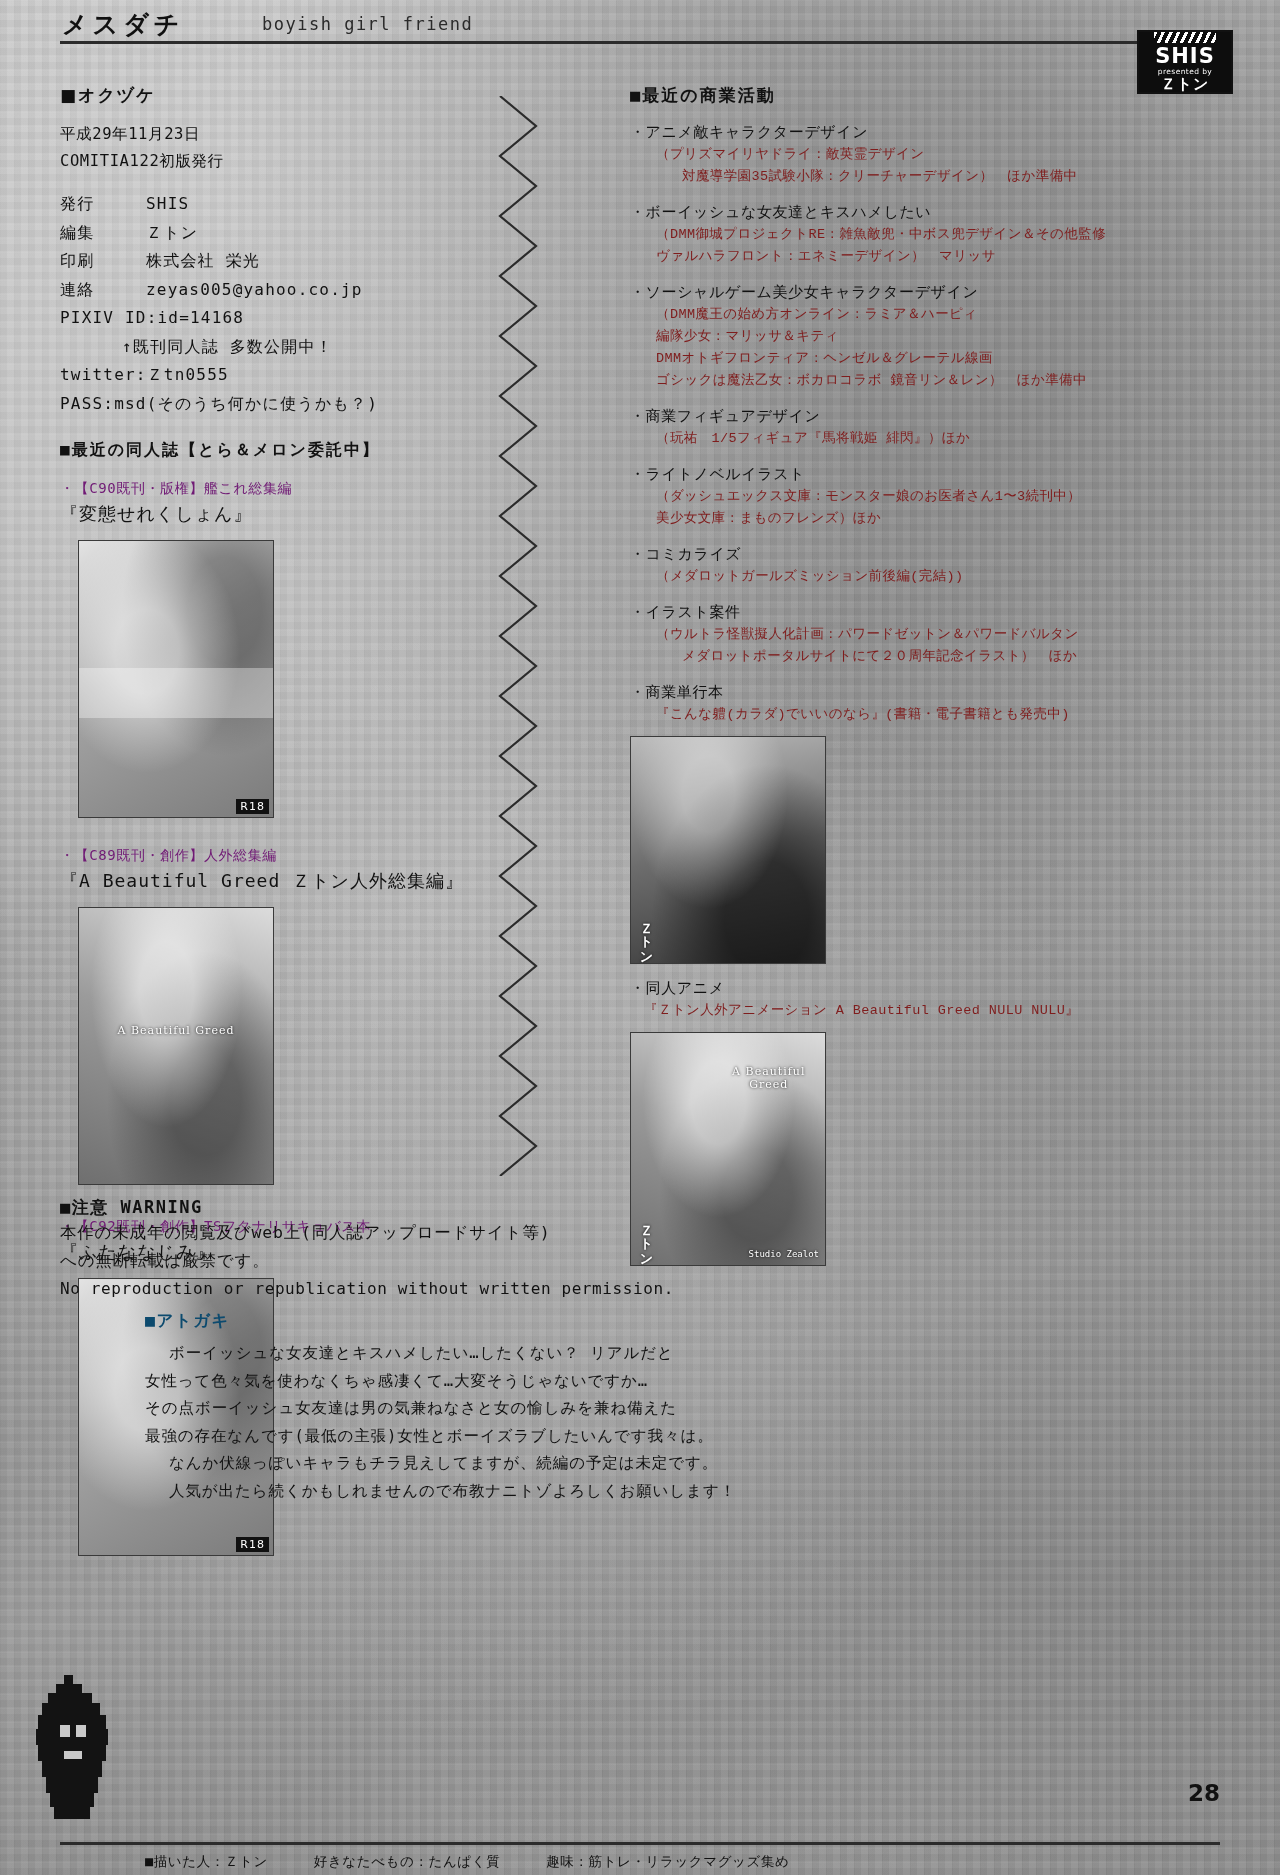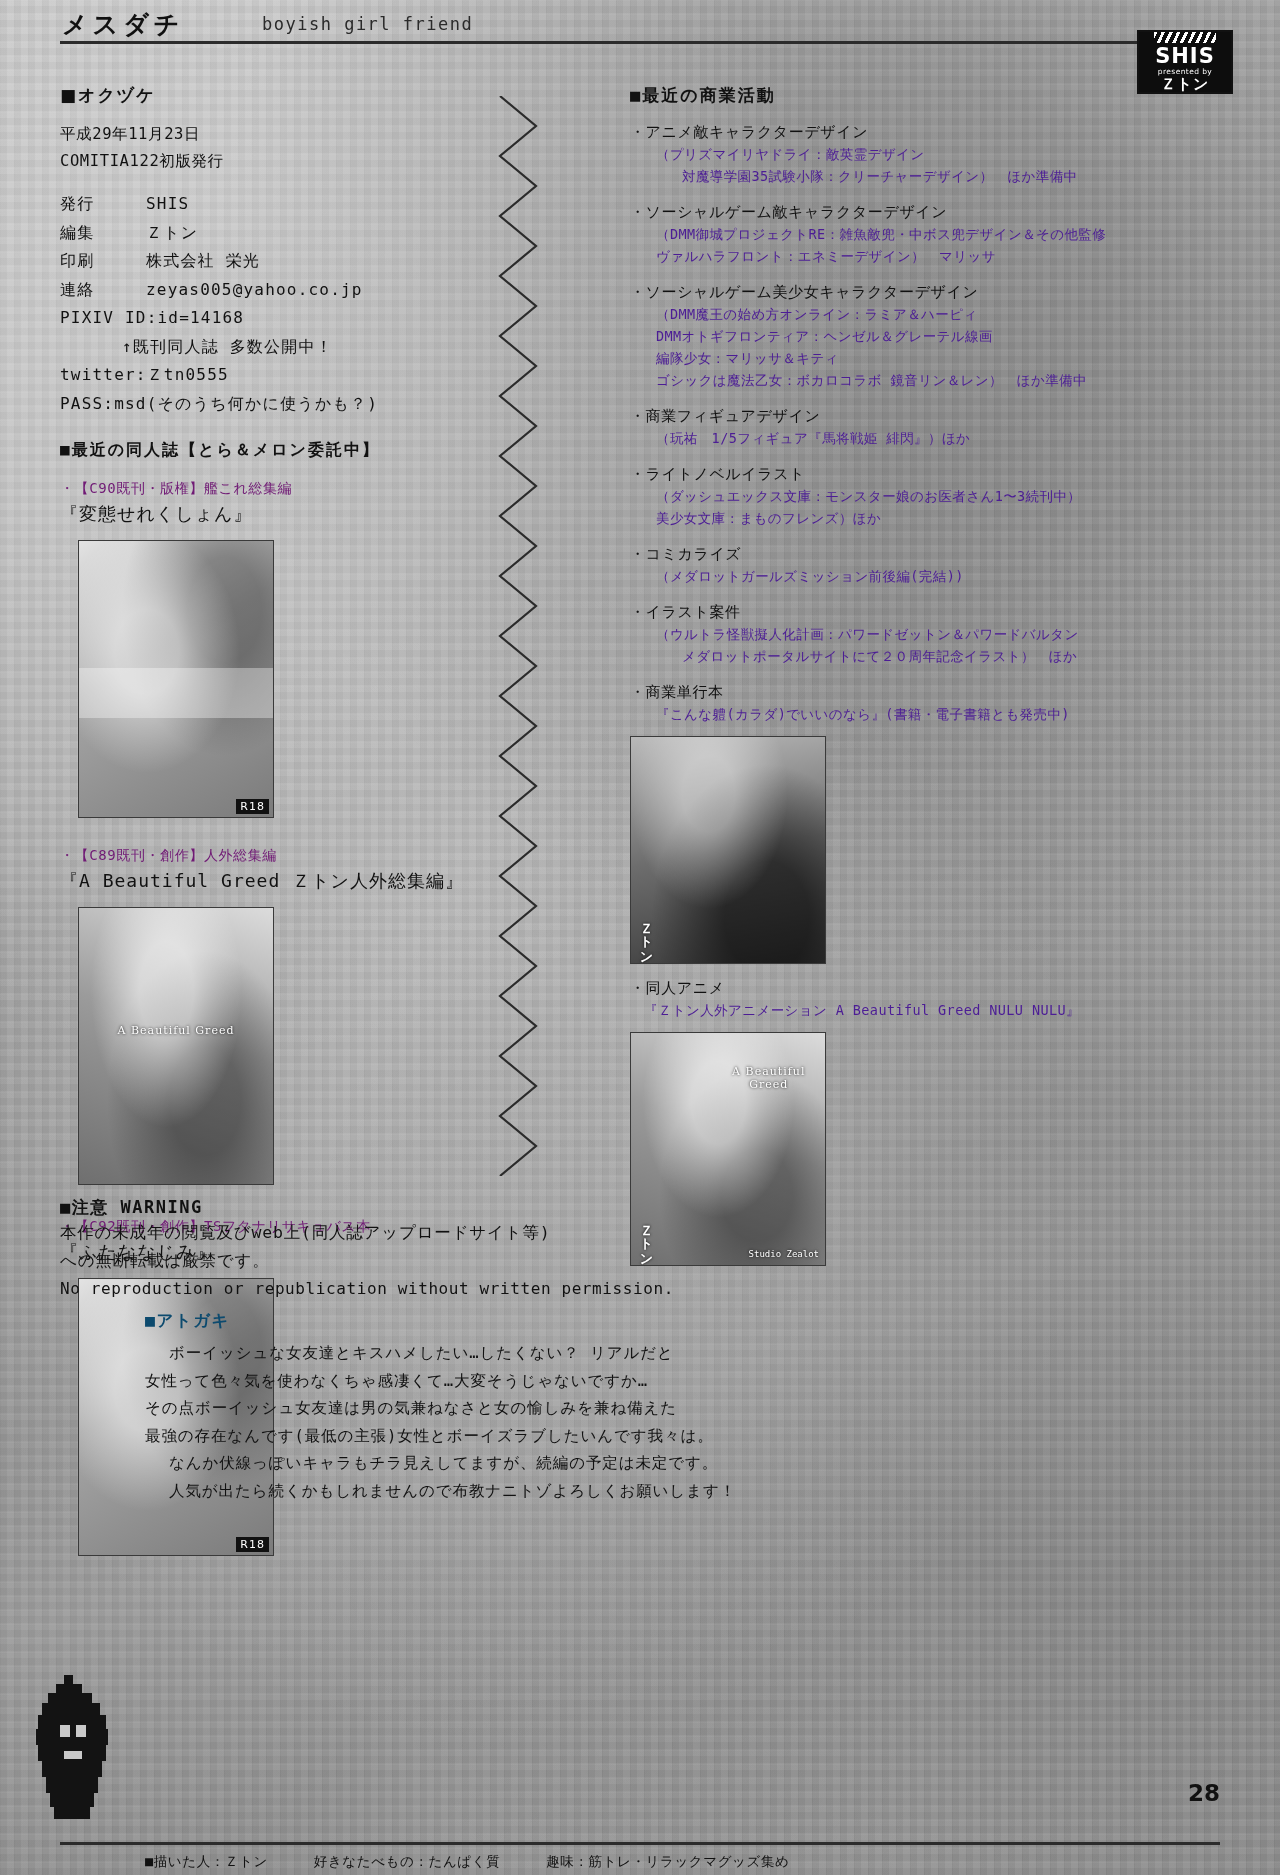--- a/index.html
+++ b/index.html
@@ -147,21 +147,21 @@
   }
 
   
   .zigzag {
     position:absolute; left:498px; top:96px; width:40px; height:1080px;
   }
 
   
   .biz-item { margin-bottom:13px; }
   .biz-t { font-size:15px; letter-spacing:0.6px; color:#111; line-height:1.55; }
-  .biz-s { font-size:13.5px; letter-spacing:0.4px; color:#4c1d95; line-height:1.62; }
+  .biz-s { font-size:13.5px; letter-spacing:0.4px; color:#7f1d1d; line-height:1.62;font-family:Liberation Mono, monospace; }
   .biz-s.i1 { padding-left:26px; }
   .biz-s.i2 { padding-left:52px; }
 
   
   .warning {
     position:absolute; left:60px; top:1196px; width:900px;
   }
   .warning .w-head { font-size:17px; font-weight:bold; letter-spacing:1.5px; color:#111; }
   .warning .w-l { font-size:16.5px; letter-spacing:0.8px; line-height:1.7; color:#111; }
   .warning .w-en {
@@ -282,30 +282,30 @@
 <div class="col-right mono">
   <div class="sect-head">■最近の商業活動</div>
 
   <div class="biz-item">
     <div class="biz-t">・アニメ敵キャラクターデザイン</div>
     <div class="biz-s i1">（プリズマイリヤドライ：敵英霊デザイン</div>
     <div class="biz-s i2">対魔導学園35試験小隊：クリーチャーデザイン）　ほか準備中</div>
   </div>
 
   <div class="biz-item">
-    <div class="biz-t">・ソーシャルゲーム敵キャラクターデザイン</div>
+    <div class="biz-t">・ボーイッシュな女友達とキスハメしたい</div>
     <div class="biz-s i1">（DMM御城プロジェクトRE：雑魚敵兜・中ボス兜デザイン＆その他監修</div>
     <div class="biz-s i1">ヴァルハラフロント：エネミーデザイン）　マリッサ</div>
   </div>
 
   <div class="biz-item">
     <div class="biz-t">・ソーシャルゲーム美少女キャラクターデザイン</div>
     <div class="biz-s i1">（DMM魔王の始め方オンライン：ラミア＆ハーピィ</div>
+    <div class="biz-s i1">編隊少女：マリッサ＆キティ</div>
     <div class="biz-s i1">DMMオトギフロンティア：ヘンゼル＆グレーテル線画</div>
-    <div class="biz-s i1">編隊少女：マリッサ＆キティ</div>
     <div class="biz-s i1">ゴシックは魔法乙女：ボカロコラボ 鏡音リン＆レン）　ほか準備中</div>
   </div>
 
   <div class="biz-item">
     <div class="biz-t">・商業フィギュアデザイン</div>
     <div class="biz-s i1">（玩祐　1/5フィギュア『馬将戦姫 緋閃』）ほか</div>
   </div>
 
   <div class="biz-item">
     <div class="biz-t">・ライトノベルイラスト</div>

